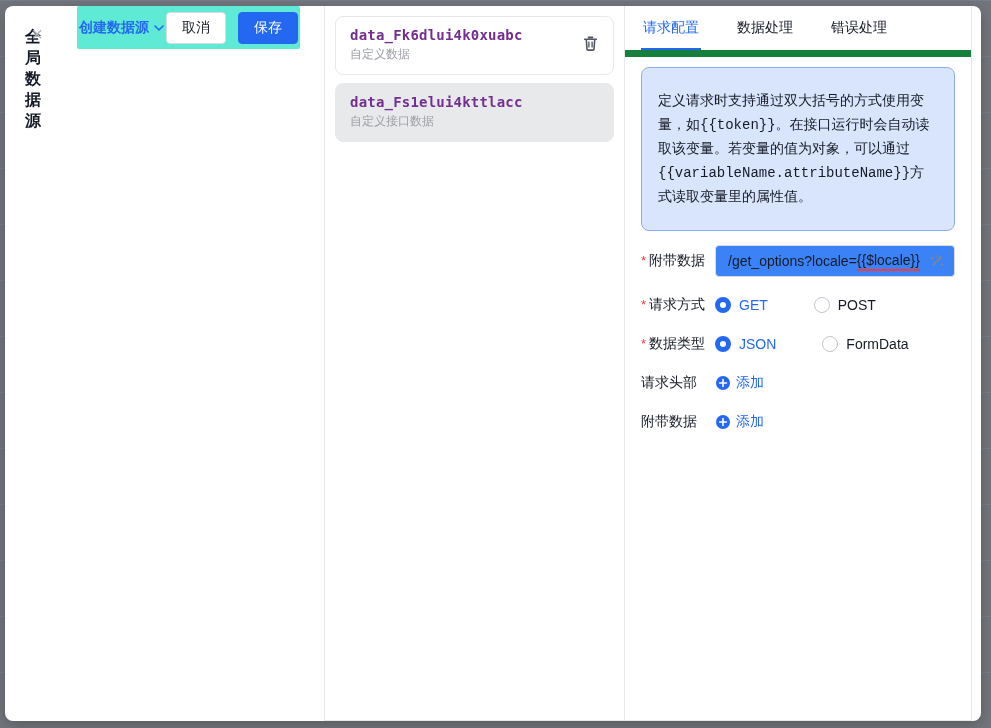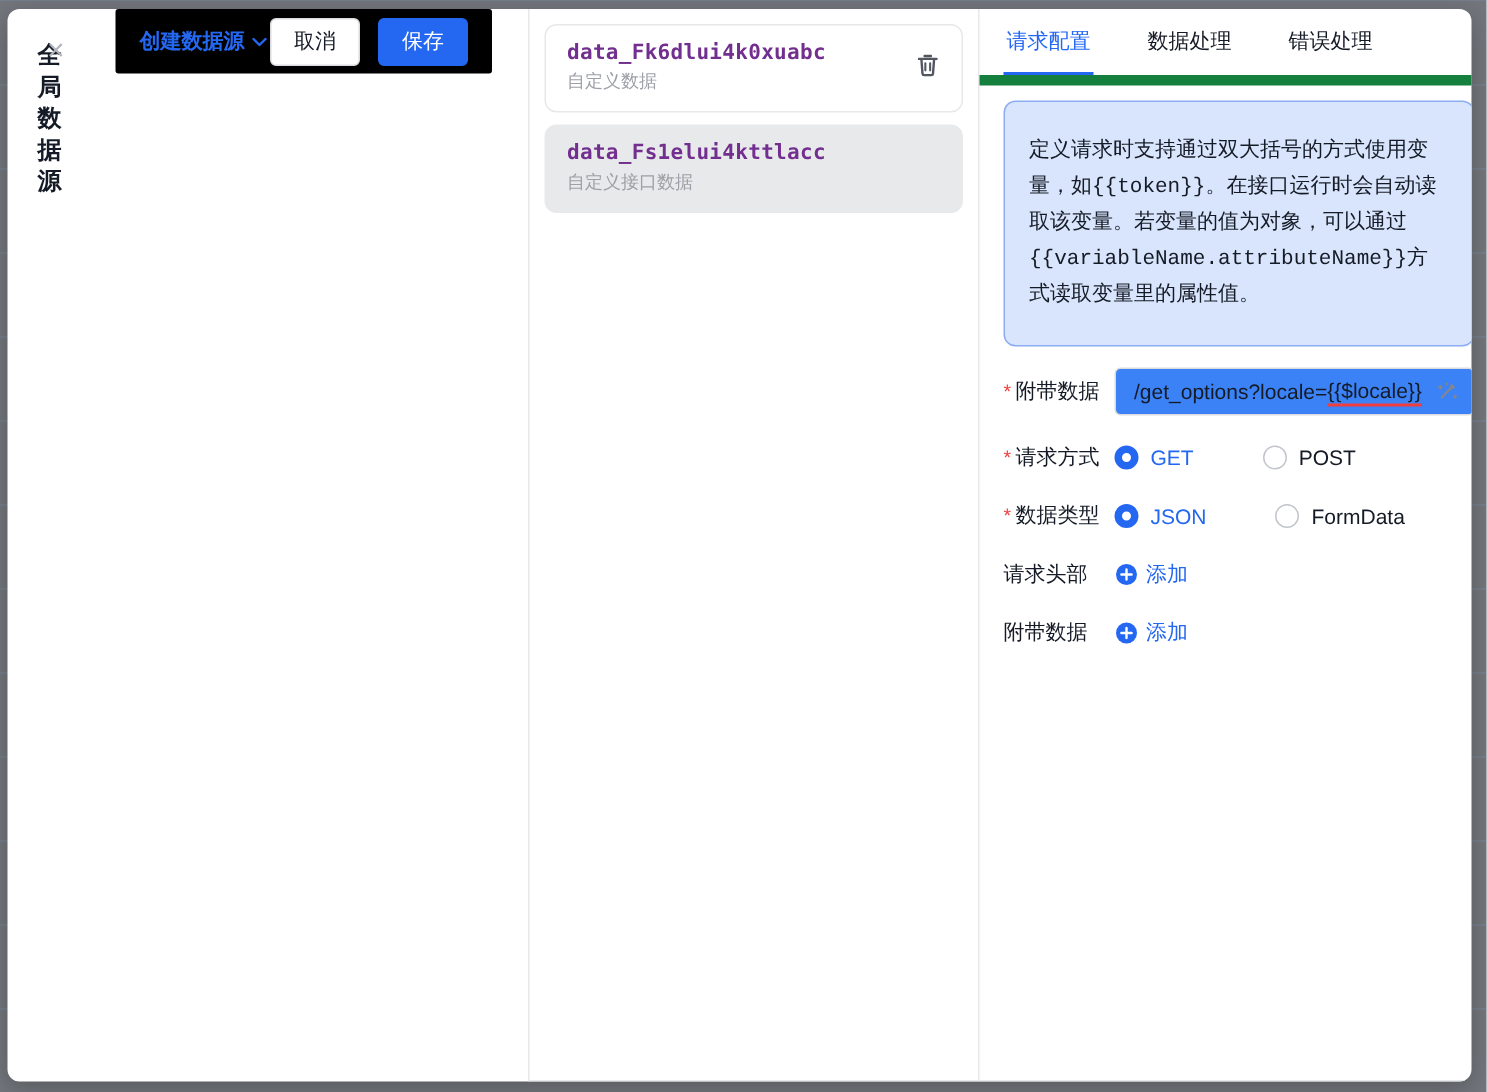--- a/index.html
+++ b/index.html
@@ -19,22 +19,22 @@
     overflow: hidden;
   }
   .modal-header { position: relative; padding: 21px 24px 16px 20px; }
   .modal-title { font-size: 16px; font-weight: 600; color: #151b26; }
   .close-btn {
     position: absolute; top: 18px; right: 22px;
     font-size: 20px; line-height: 20px; color: #b2b5bb; cursor: pointer;
     font-weight: 400; border: none; background: none;
   }
   .toolbar {
-    margin: 0 12px; height: 43px; background: #000000; border-radius: 2px;
-    display: flex; align-items: center; padding: 0 16px; flex: 0 0 auto;
+    margin: 0 12px; height: 43px; background: #5eead4; border-radius: 2px;
+    display: flex; align-items: center; padding: 0 2px; flex: 0 0 auto;
   }
   .create-dropdown {
     color: #2468f2; font-size: 14px; font-weight: 600; cursor: pointer;
     display: inline-flex; align-items: center; gap: 3px; background: none; border: none;
     font-family: "Liberation Sans", sans-serif;
   }
   .toolbar-right { margin-left: auto; display: flex; gap: 12px; }
   .btn {
     height: 32px; padding: 0 15px; border-radius: 4px; font-size: 14px;
     cursor: pointer; font-family: "Liberation Sans", sans-serif;

